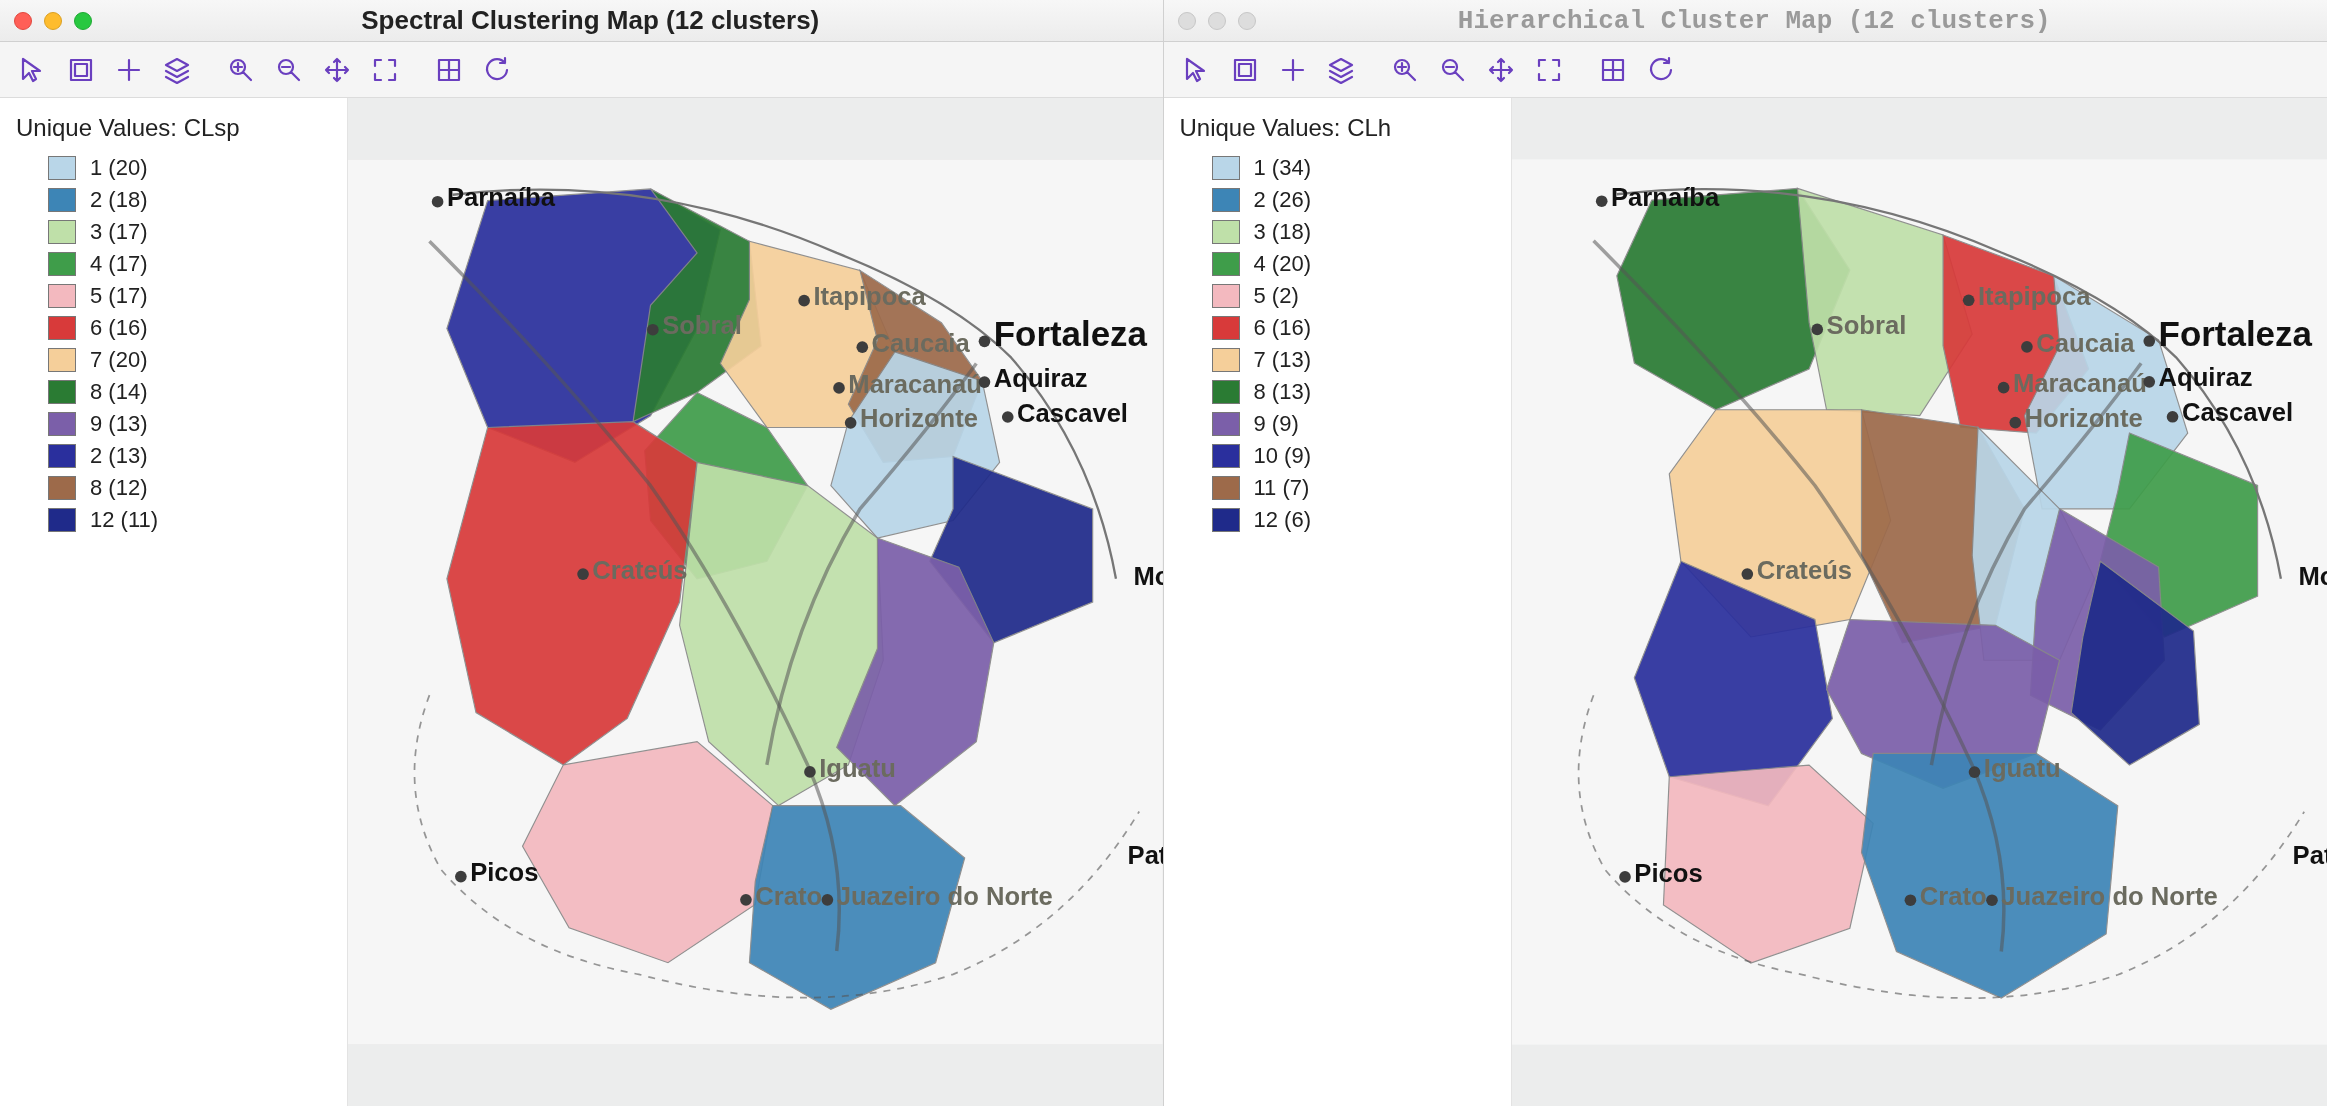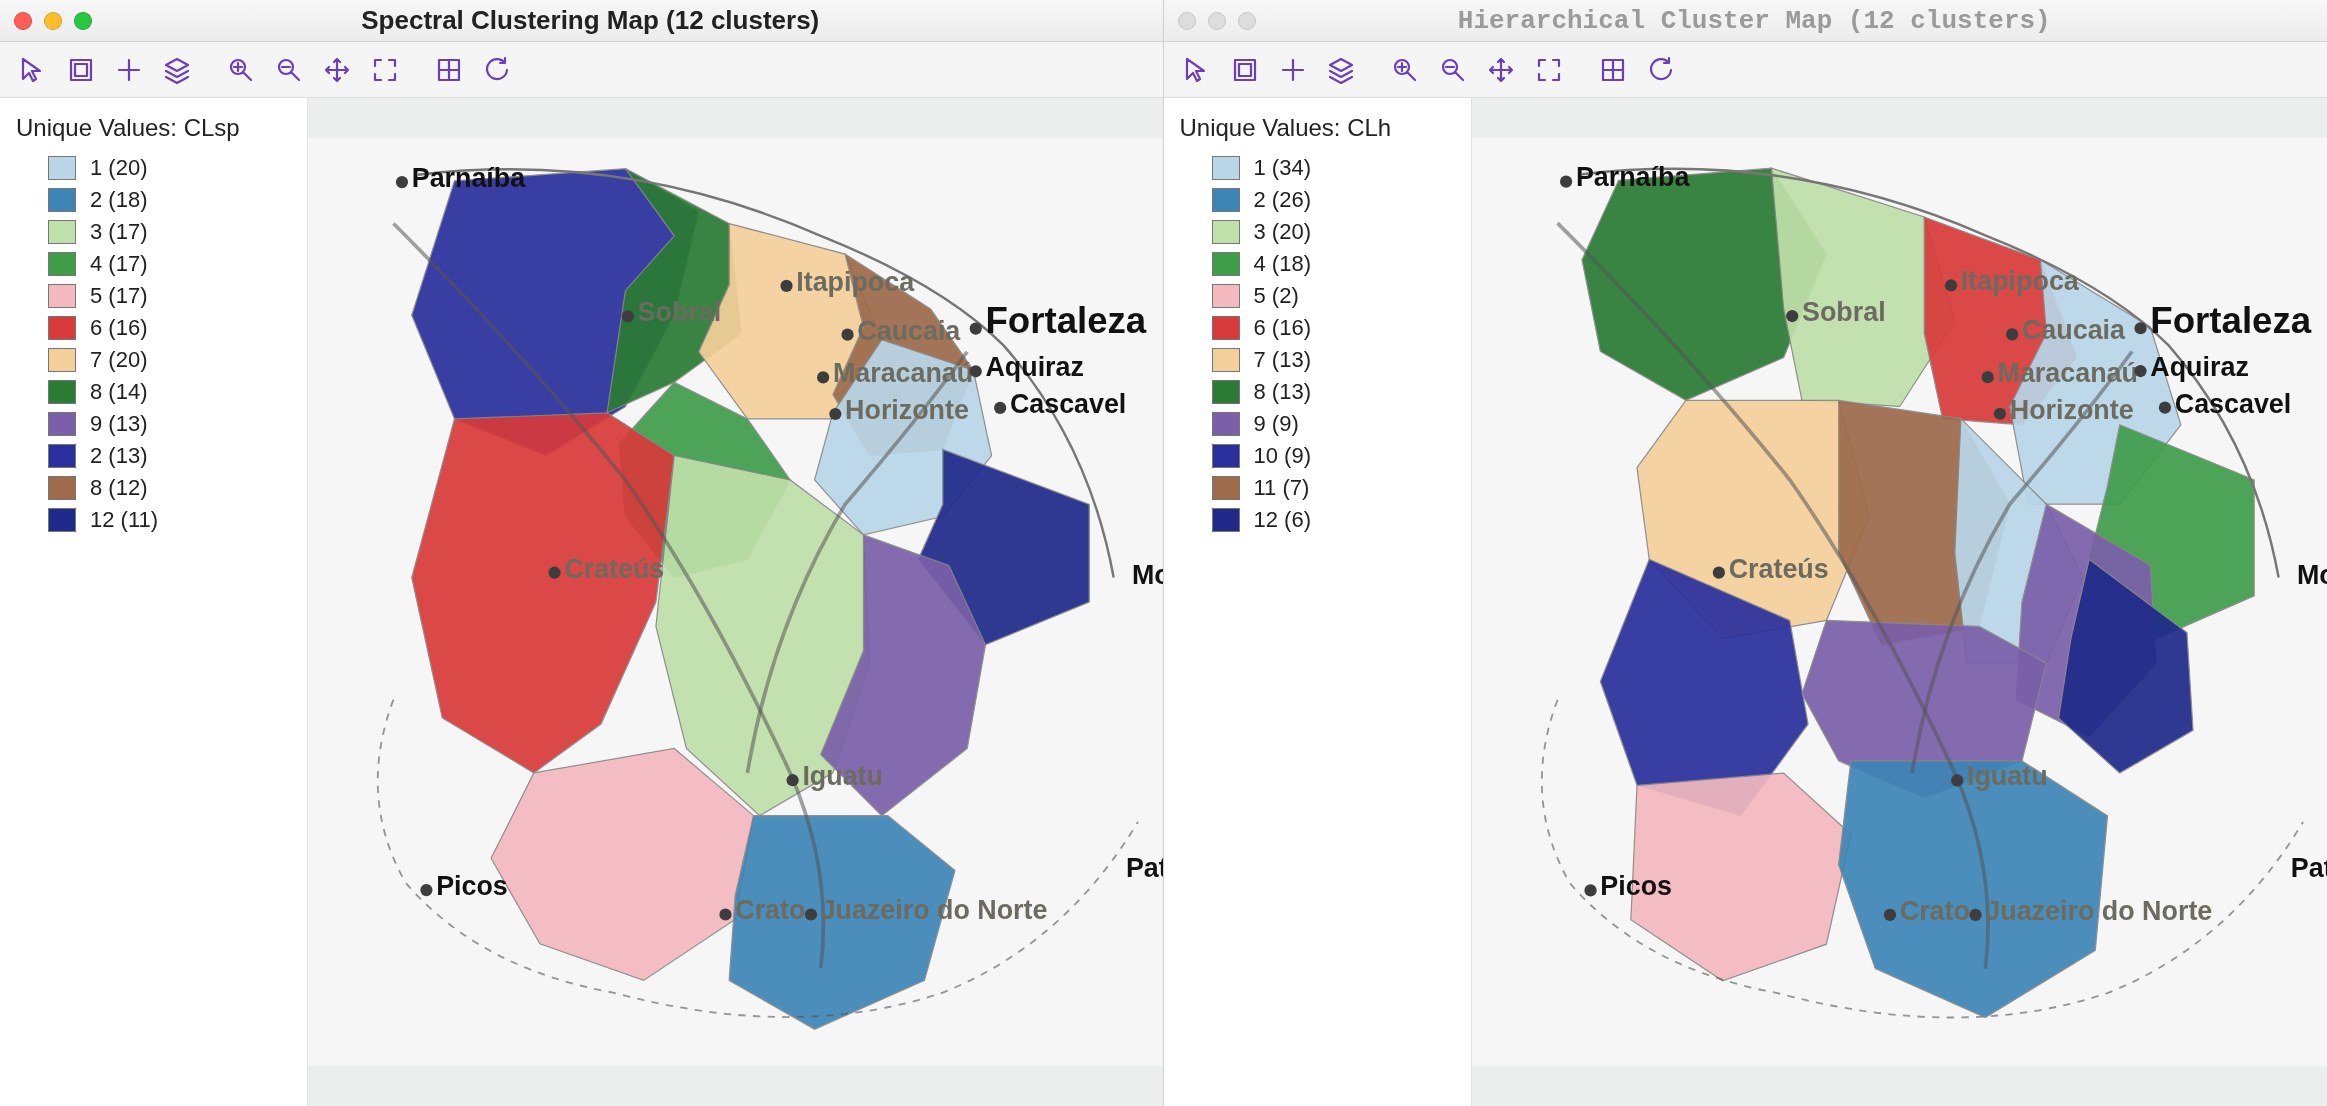--- a/index.html
+++ b/index.html
@@ -15,21 +15,21 @@
   .dot.yellow { background:#febc2e; border:1px solid #dba023; }
   .dot.green  { background:#28c840; border:1px solid #1faa34; }
   .dot.grey   { background:#ddd;    border:1px solid #c7c7c7; }
   .title { flex:1; text-align:center; font-size:26px; font-weight:700; }
 
   .toolbar { height:56px; display:flex; align-items:center; gap:6px; padding:0 12px; background:#f5f5f5; border-bottom:1px solid #dcdcdc; }
   .tbtn { width:42px; height:42px; display:flex; align-items:center; justify-content:center; border-radius:6px; color:#6a3fbf; }
   .tsep { width:10px; }
 
   .body { flex:1; display:flex; overflow:hidden; }
-  .legend { width:308px; background:#fff; border-right:1px solid #e3e3e3; padding:16px 16px 8px 16px; font-size:24px; }
+  .legend { width:348px; background:#fff; border-right:1px solid #e3e3e3; padding:16px 16px 8px 16px; font-size:24px; }
   .legend-title { font-size:24px; margin-bottom:10px; }
   .legend ul { list-style:none; margin:8px; padding:0; }
   .legend li { display:flex; align-items:center; gap:14px; padding:2px 0 2px 24px; font-size:22px; line-height:28px;}
   .swatch { width:28px; height:24px; border:1px solid #777; flex:0 0 28px; }
 
   .maparea { flex:1; position:relative; background:#eceded; }
   .maparea svg { position:absolute; inset:0; width:100%; height:100%; }
   .city-label { font-size:22px; fill:#6b6b5f; font-weight:600; }
   .city-label.big { font-size:30px; fill:#111; font-weight:800; }
   .city-label.ext { fill:#111; font-weight:700; }
@@ -290,25 +290,25 @@
             <li>
           <span class="swatch" style="background:#b9d6e8"></span>
           <span>1 (34)</span>
         </li>
             <li>
           <span class="swatch" style="background:#3d85b6"></span>
           <span>2 (26)</span>
         </li>
             <li>
           <span class="swatch" style="background:#bfe0a9"></span>
-          <span>3 (20)</span>
+          <span>3 (18)</span>
         </li>
             <li>
           <span class="swatch" style="background:#3f9d4a"></span>
-          <span>4 (18)</span>
+          <span>4 (20)</span>
         </li>
             <li>
           <span class="swatch" style="background:#f3b9bf"></span>
           <span>5 (2)</span>
         </li>
             <li>
           <span class="swatch" style="background:#d83a3a"></span>
           <span>6 (16)</span>
         </li>
             <li>

